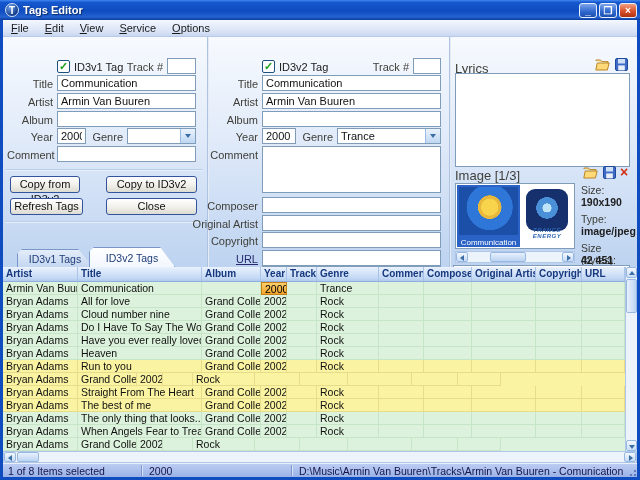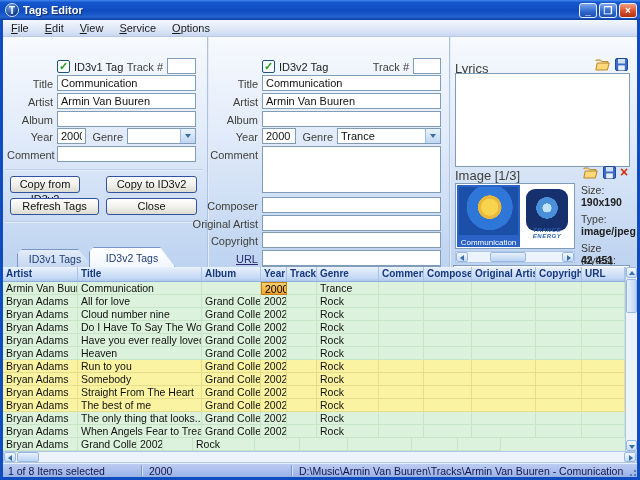--- a/index.html
+++ b/index.html
@@ -185,21 +185,21 @@
         <div class="combo-btn"></div>
       </div>
 
       <div class="flabel" style="left:4px; top:112px; width:46px">Comment</div>
       <input class="tinput" style="left: 54px; top: 109px; width: 139px;" value="">
 
       <div class="groove" style="left:2px; top:132px; width:198px"></div>
 
       <div class="xp-btn" style="left:7px; top:139px; width:70px">Copy from ID3v2</div>
       <div class="xp-btn" style="left:103px; top:139px; width:91px">Copy to ID3v2</div>
-      <div class="xp-btn" style="left:7px; top:161px; width:89px">Refresh Tags</div>
+      <div class="xp-btn" style="left:7px; top:161px; width:73px">Refresh Tags</div>
       <div class="xp-btn" style="left:103px; top:161px; width:91px">Close</div>
 
       <div class="groove" style="left:2px; top:184px; width:198px"></div>
 
       <div>
         <div class="tab inactive" style="left:14px; top:212px; width:76px; height:18px; line-height:19px;">ID3v1 Tags</div>
         <div class="tab active" style="left:86px; top:210px; width:86px; height:20px; line-height:21px;">ID3v2 Tags</div>
       </div>
 
       <div class="cbx" style="left:259px; top:23px">✓</div>
@@ -405,21 +405,20 @@
           <div class="td" style="width: 30px;"></div>
           <div class="td" style="width: 62px;">Rock</div>
           <div class="td" style="width: 45px;"></div>
           <div class="td" style="width: 48px;"></div>
           <div class="td" style="width: 64px;"></div>
           <div class="td" style="width: 46px;"></div>
           <div class="td" style="width: 43px;"></div>
         </div>
         <div class="tr yellow">
           <div class="td" style="width: 75px;">Bryan Adams</div>
-          <div class="td" style="width: 124px;">Somebody</div>
           <div class="td" style="width: 59px;">Grand Collection</div>
           <div class="td" style="width: 26px;">2002</div>
           <div class="td" style="width: 30px;"></div>
           <div class="td" style="width: 62px;">Rock</div>
           <div class="td" style="width: 45px;"></div>
           <div class="td" style="width: 48px;"></div>
           <div class="td" style="width: 64px;"></div>
           <div class="td" style="width: 46px;"></div>
           <div class="td" style="width: 43px;"></div>
         </div>

